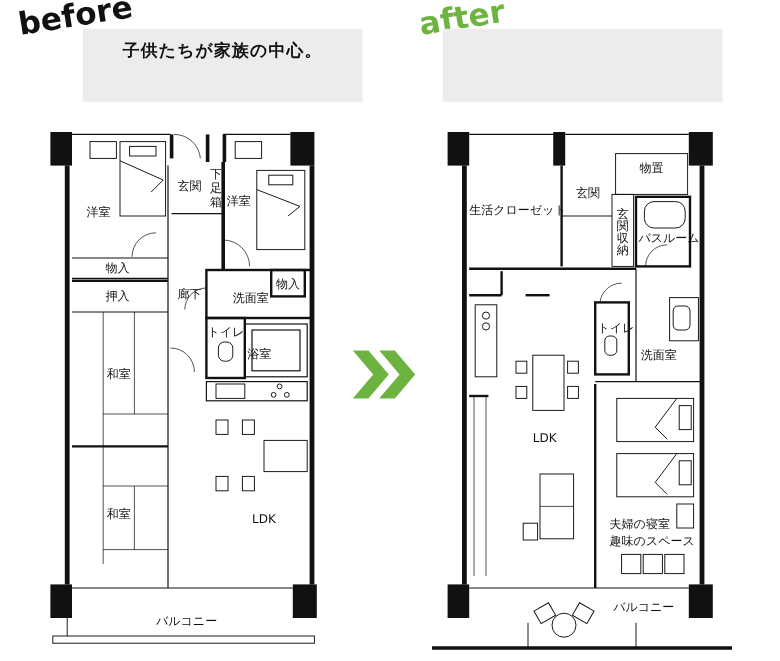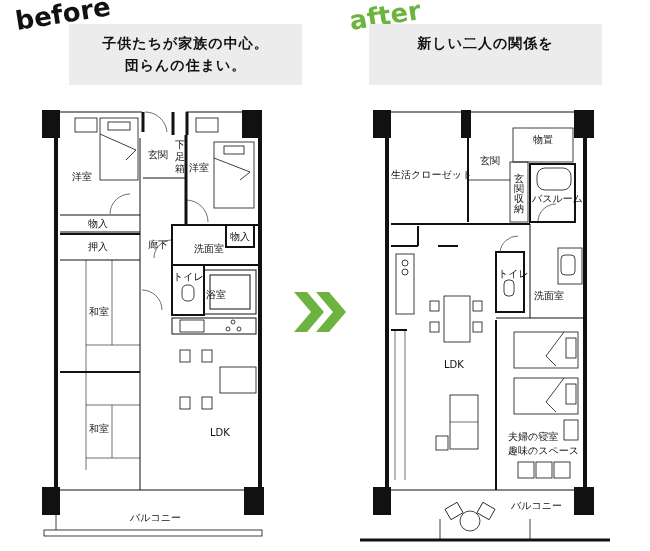--- a/index.html
+++ b/index.html
@@ -11,24 +11,22 @@
   .lbl { font-family:"DejaVu Sans", sans-serif; font-size:10px; fill:#111; }
 </style>
 </head>
 <body>
 
 <div class="tag" style="left:18px; top:6px; color:#111;">before</div>
 <div class="tag" style="left:352px; top:6px; color:#6db33f;">after</div>
 
 <div class="caption-box" style="left:41px; top:24px; width:233px; height:61px; padding-top:8px; box-sizing:border-box;margin-left:28px;">
   <span class="line">子供たちが家族の中心。</span>
-  <span class="line">団らんの住まい。</span>
 </div>
 <div class="caption-box" style="left:369px; top:24px; width:233px; height:61px; padding-top:8px; box-sizing:border-box;">
-  <span class="line">新しい二人の関係を</span>
 </div>
 
 <svg width="650" height="551" viewBox="0 0 650 551" xmlns="http://www.w3.org/2000/svg">
 
   <g stroke="#111" fill="none">
 
     <rect x="42" y="110" width="18" height="28" fill="#111" stroke="none"></rect>
     <rect x="242" y="110" width="20" height="28" fill="#111" stroke="none"></rect>
     <rect x="42" y="487" width="18" height="28" fill="#111" stroke="none"></rect>
     <rect x="244" y="487" width="20" height="28" fill="#111" stroke="none"></rect>

